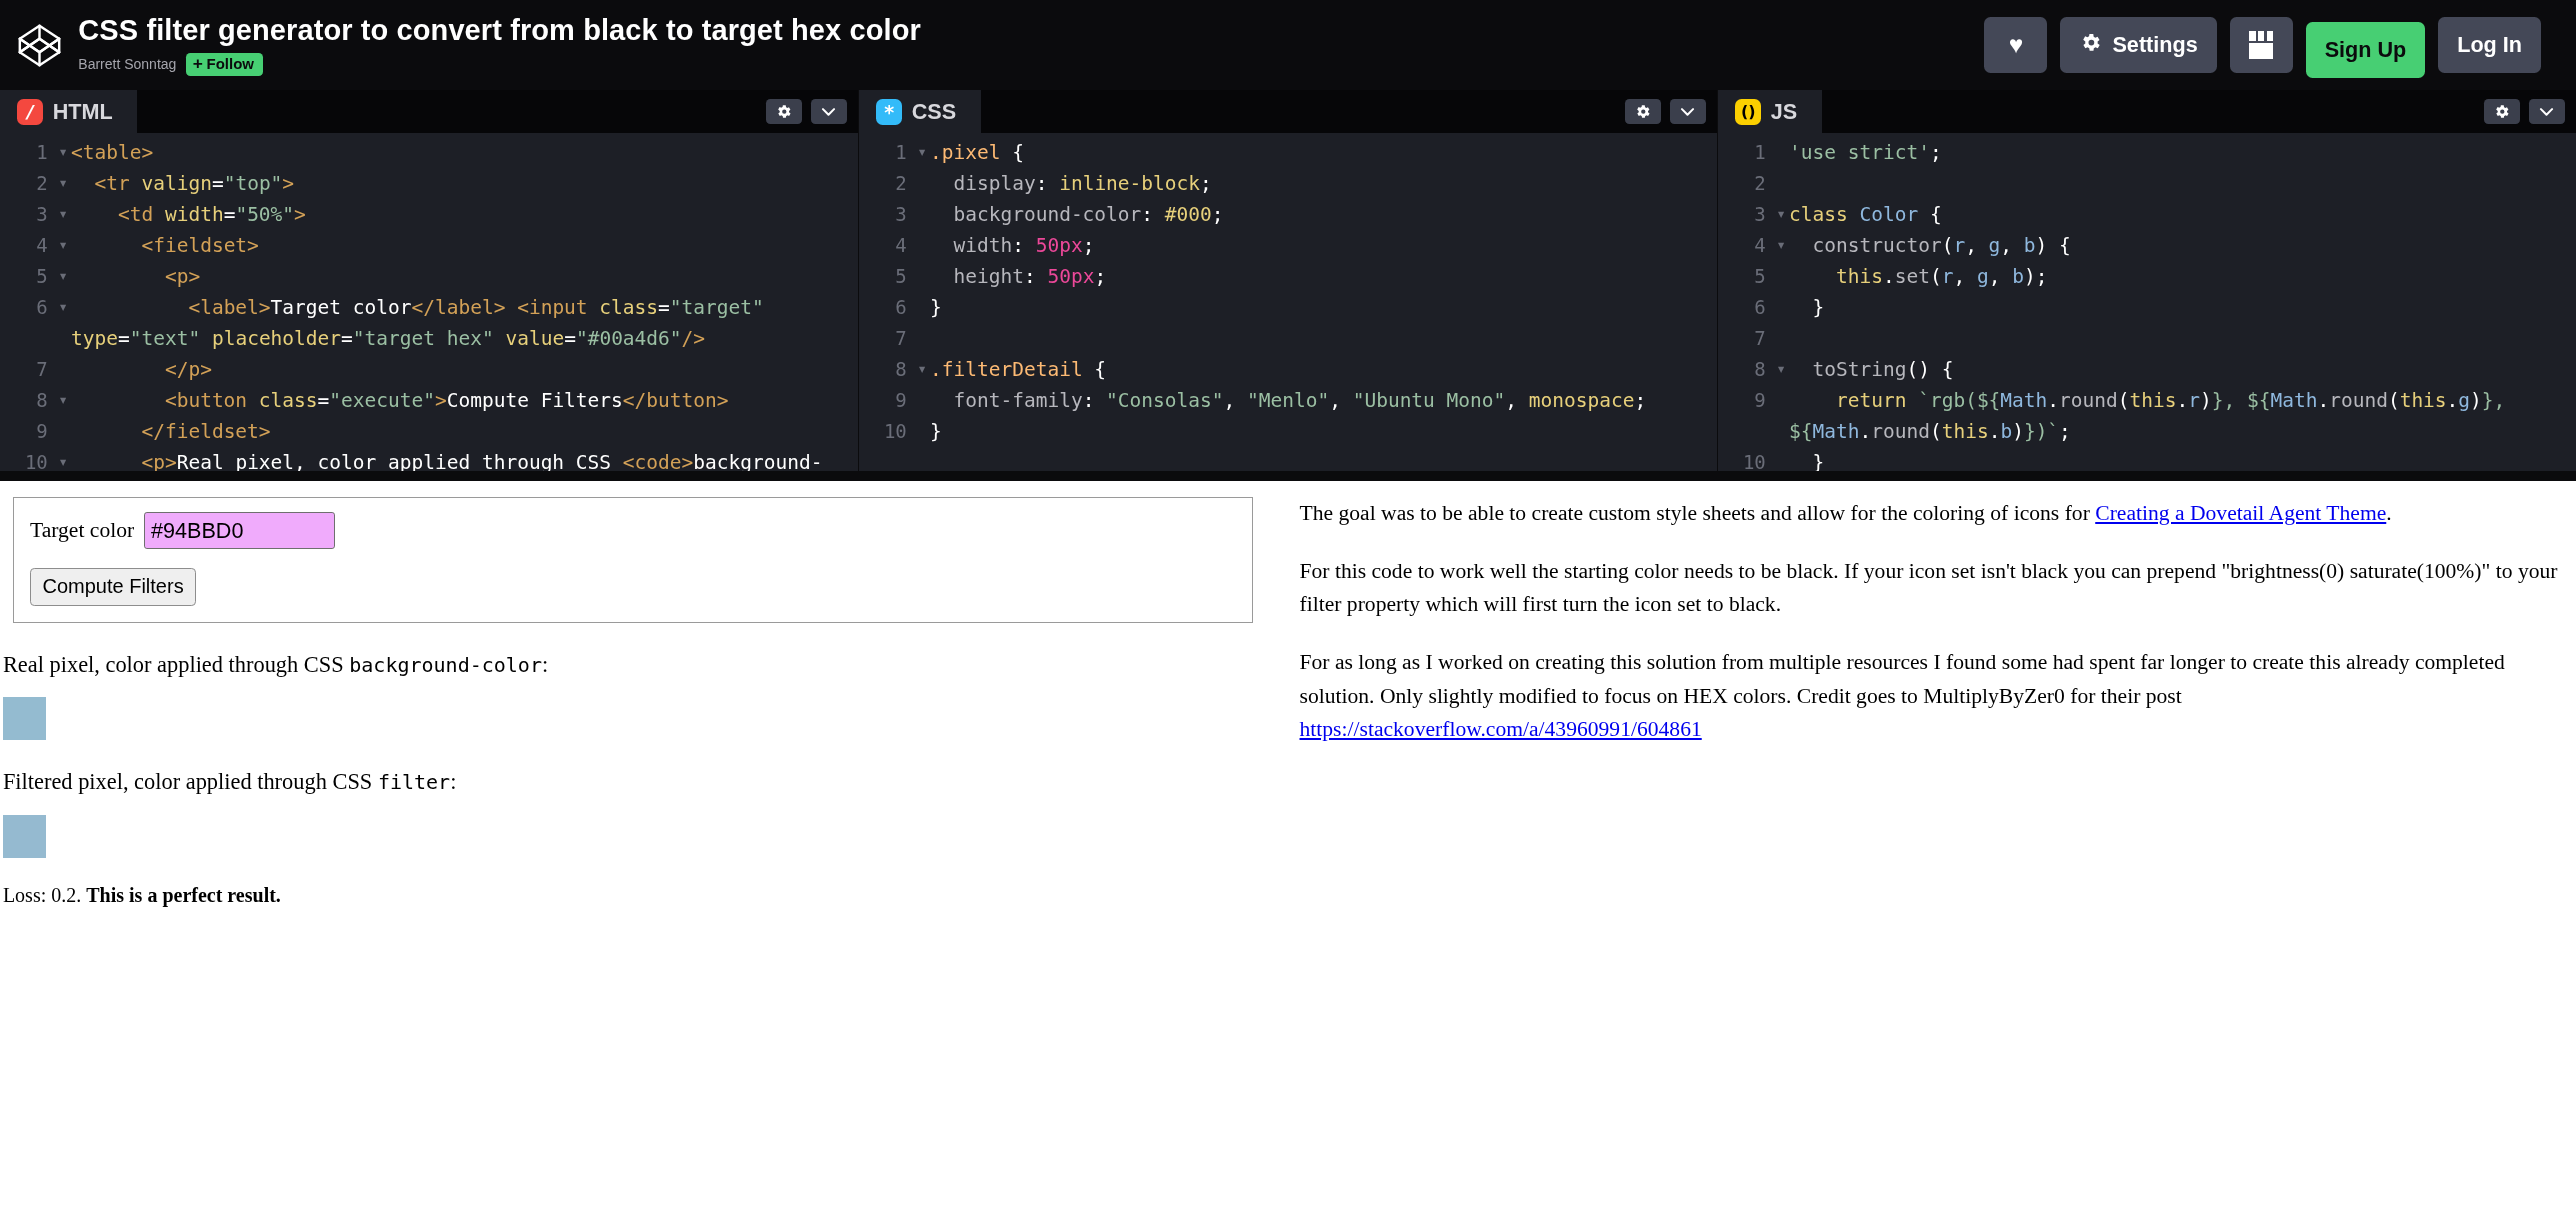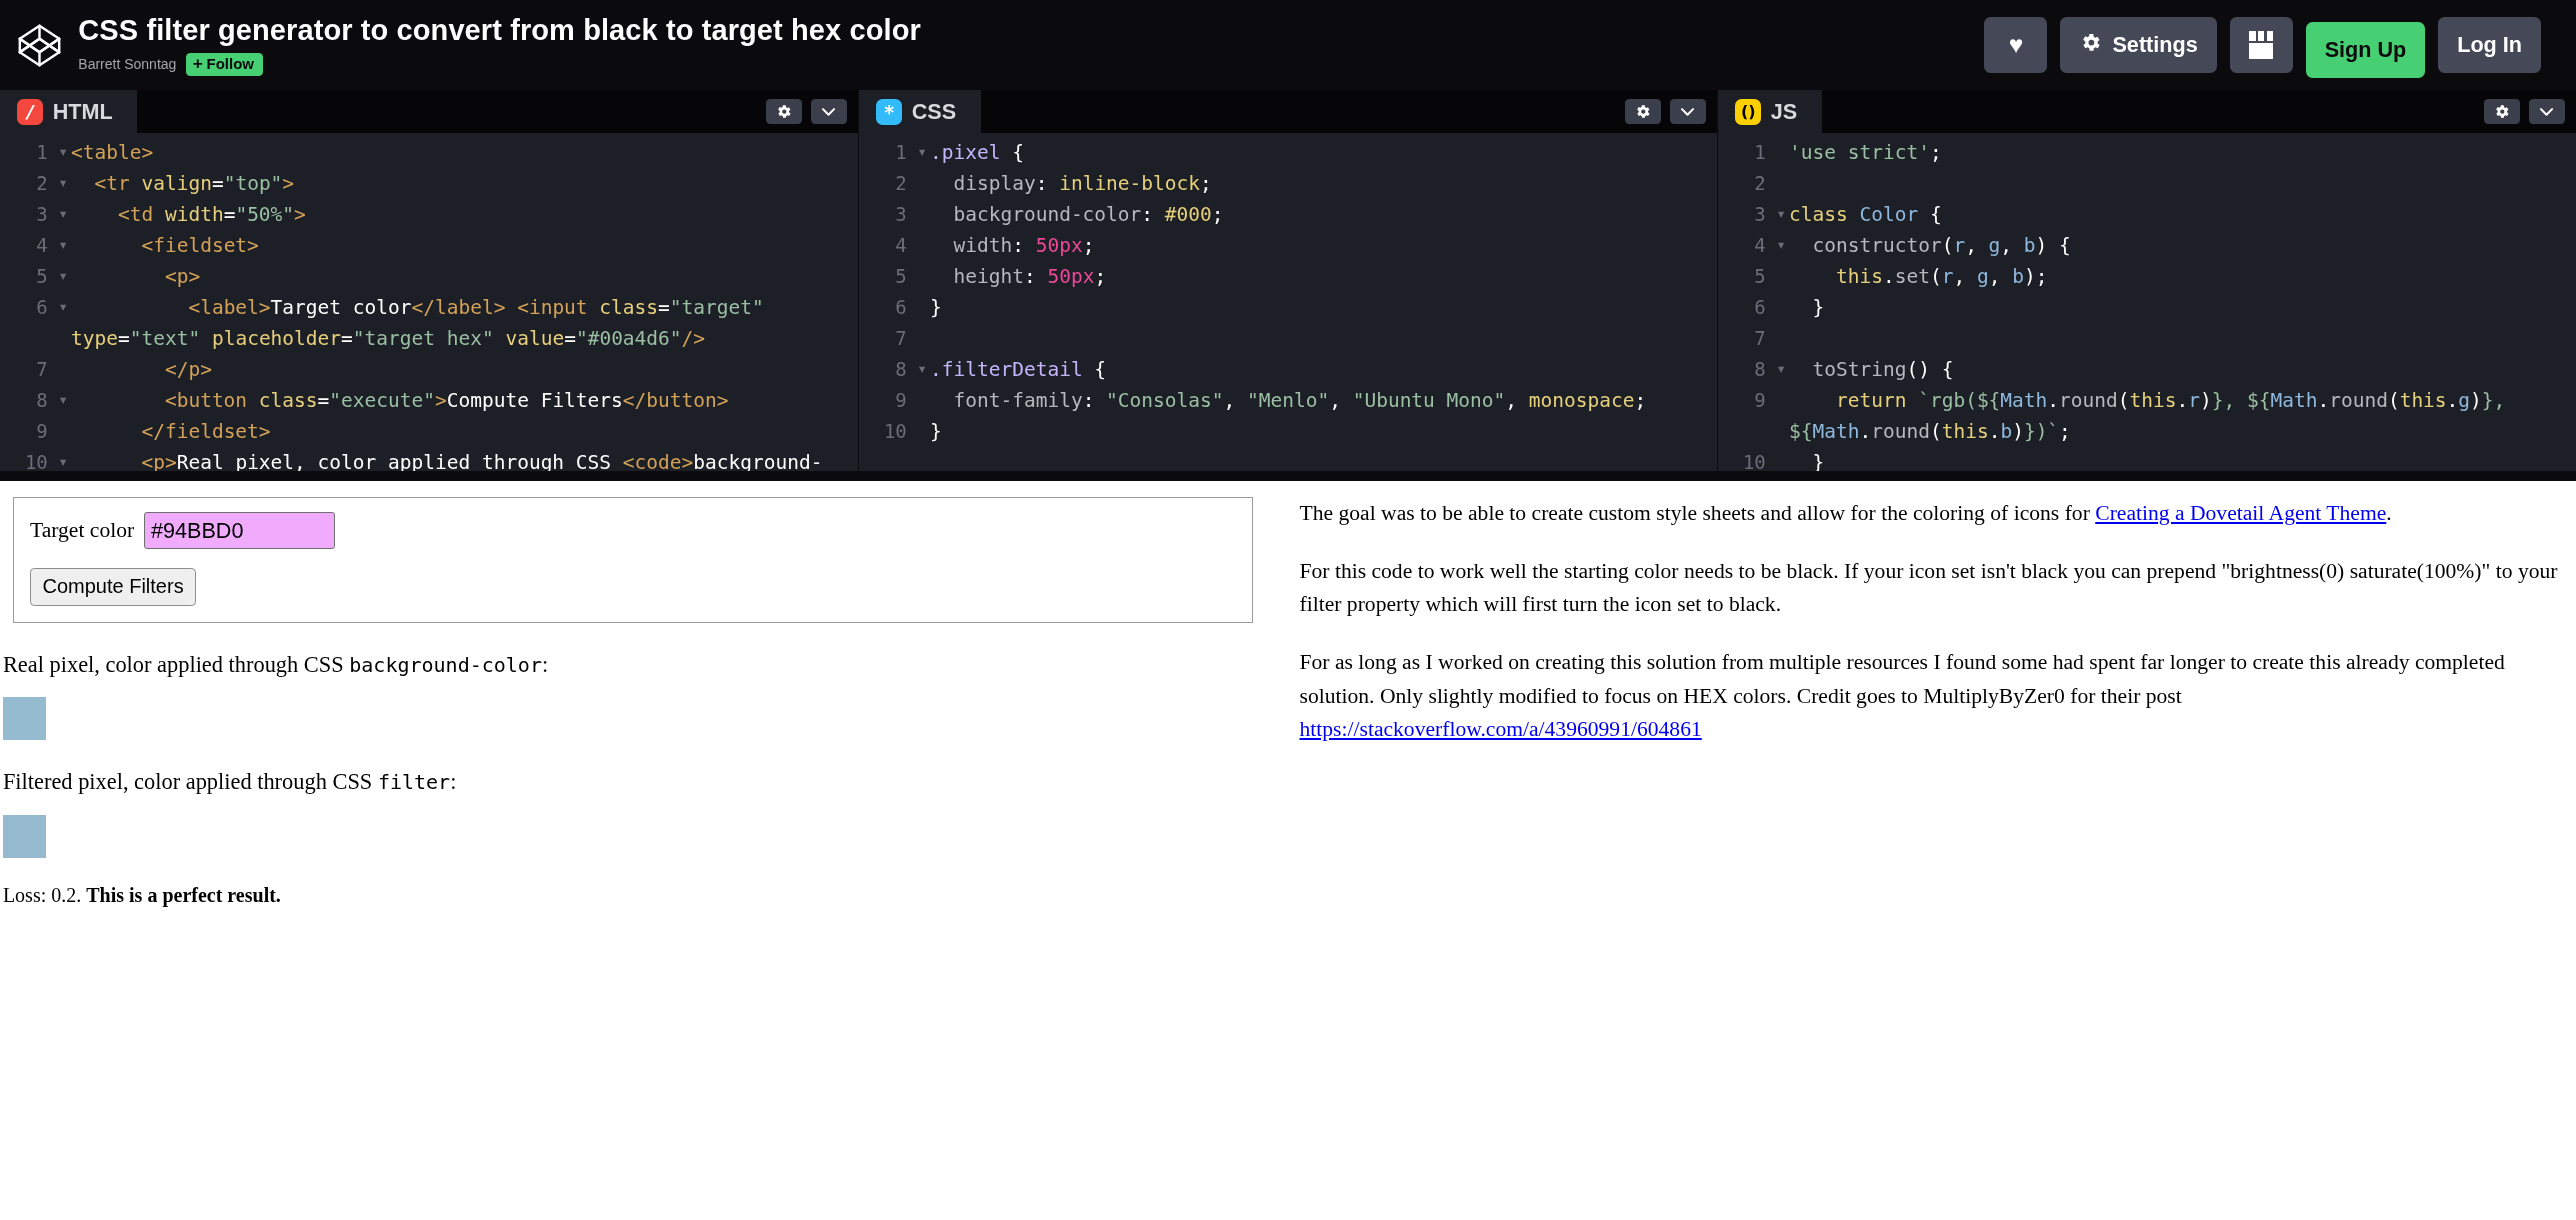--- a/index.html
+++ b/index.html
@@ -98,21 +98,21 @@
   .bottom-bar { height:10px; background:#0b0b0d; }
 
   
   .tg  { color:#d3a157; }   
   .at  { color:#e7d07b; }   
   .st  { color:#9bbfa3;margin-top:20px; }   
   .tx  { color:#ffffff; }   
   .pr  { color:#b7b7bd; }   
   .vl  { color:#e7d07b; }   
   .nm  { color:#ec4899;margin-top:48px; }   
-  .sel { color:#c4b5fd; }   
+  .sel { color:#fdba74; }   
   .br  { color:#ffffff; }   
   .kw  { color:#e7d07b; }   
   .cls { color:#8fb8de; }   
   .fn  { color:#b7b7bd; }   
   .pm  { color:#8fb8de; }   
   .tpl { color:#9bbfa3; }   
   .th  { color:#e7d07b; }   
 
   
   .preview {

